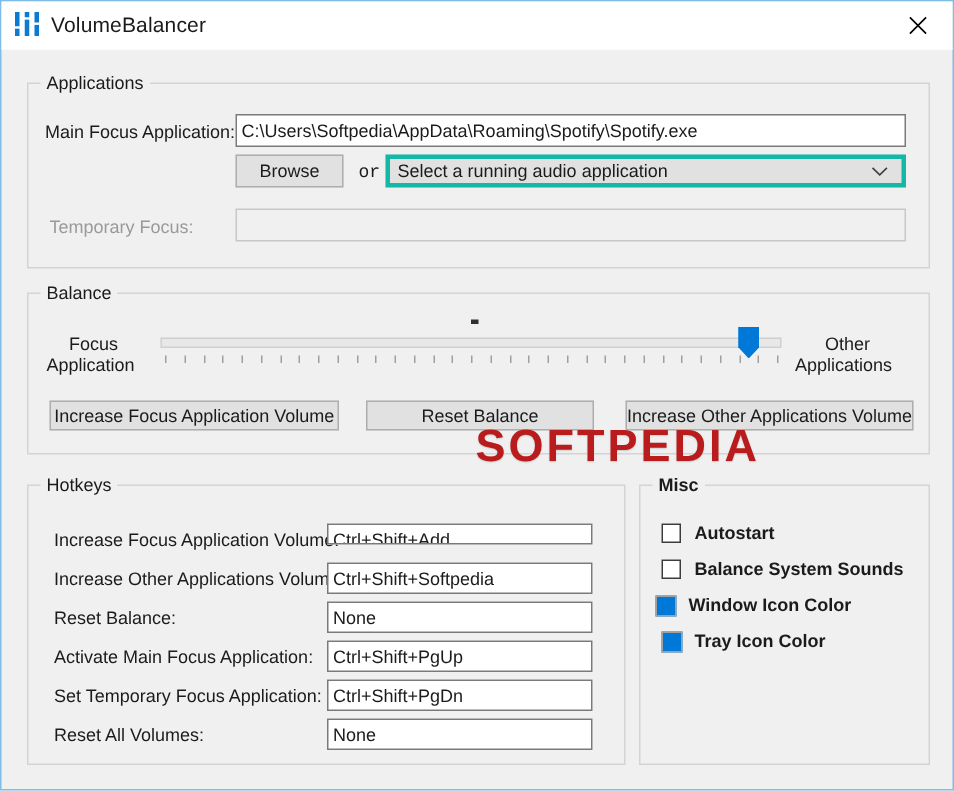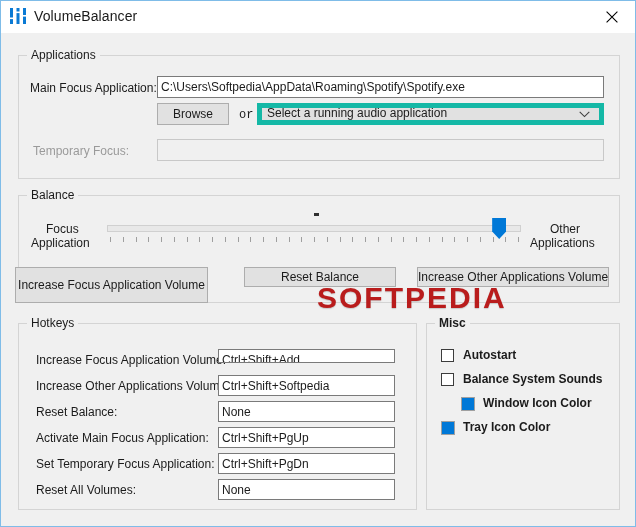--- a/index.html
+++ b/index.html
@@ -87,23 +87,23 @@
     font-size:12px;color:#1b1b1b;
     display:flex;align-items:center;justify-content:center;
     white-space:nowrap;cursor:default;
     font-family:"Liberation Sans", sans-serif;
   }
 
   
   #combo{
     position:absolute;box-sizing:border-box;
     background:#e1e1e1;
-    border:5px solid #14b8a6;
-    font-size:12px;color:#1b1b1b;
-    display:flex;align-items:flex-end;
+    border:3px solid #14b8a6;
+    font-size:12px;color:#1b1b1b;
+    display:flex;align-items:center;
     padding-left:5px;
     cursor:default;
   }
   #combo .chev{
     position:absolute;right:9px;top:50%;transform:translateY(-50%);
     display:block;
   }
 
   
   #slider-track{
@@ -249,21 +249,21 @@
         <div class="tick" style="left: 453px; top: 236px;"></div>
         <div class="tick" style="left: 466px; top: 236px;"></div>
         <div class="tick" style="left: 479px; top: 236px;"></div>
         <div class="tick" style="left: 492px; top: 236px;"></div>
         <div class="tick" style="left: 504px; top: 236px;"></div>
         <div class="tick" style="left: 517px; top: 236px;"></div>
       </div>
     <div id="slider-thumb" style="left: 491.16px; top: 217px; background: rgb(0, 120, 215);"></div>
   </div>
 
-  <div class="btn" style="left:14px;top:266px;width:193px;height:36px;">Increase Focus Application Volume</div>
+  <div class="btn" style="left:32px;top:266px;width:193px;height:20px;">Increase Focus Application Volume</div>
   <div class="btn" style="left:243px;top:266px;width:152px;height:20px;">Reset Balance</div>
   <div class="btn" style="left:416px;top:266px;width:192px;height:20px;">Increase Other Applications Volume</div>
 
   <div id="watermark">SOFTPEDIA</div>
 
   <div class="group" id="grp-hotkeys">
     <span class="group-title">Hotkeys</span>
   </div>
   <div id="hotkey-rows">
       <span class="lbl" style="left: 35px; top: 352px;">Increase Focus Application Volume:</span>
@@ -285,21 +285,21 @@
   </div>
   <div id="misc-rows">
       <div class="cbrow" style="left: 440px; top: 347px; width: 170px;">
         <span class="cbox"></span>
         <span class="cblabel">Autostart</span>
       </div>
       <div class="cbrow" style="left: 440px; top: 371px; width: 170px;">
         <span class="cbox"></span>
         <span class="cblabel">Balance System Sounds</span>
       </div>
-      <div class="cbrow" style="left: 460px; top: 395px; width: 170px;">
+      <div class="cbrow" style="left: 436px; top: 395px; width: 170px;">
         <span class="swatch" style="background: rgb(0, 120, 215);"></span>
         <span class="cblabel">Window Icon Color</span>
       </div>
       <div class="cbrow" style="left: 440px; top: 419px; width: 170px;">
         <span class="swatch" style="background: rgb(0, 120, 215);"></span>
         <span class="cblabel">Tray Icon Color</span>
       </div>
     </div>
 
 </div>

